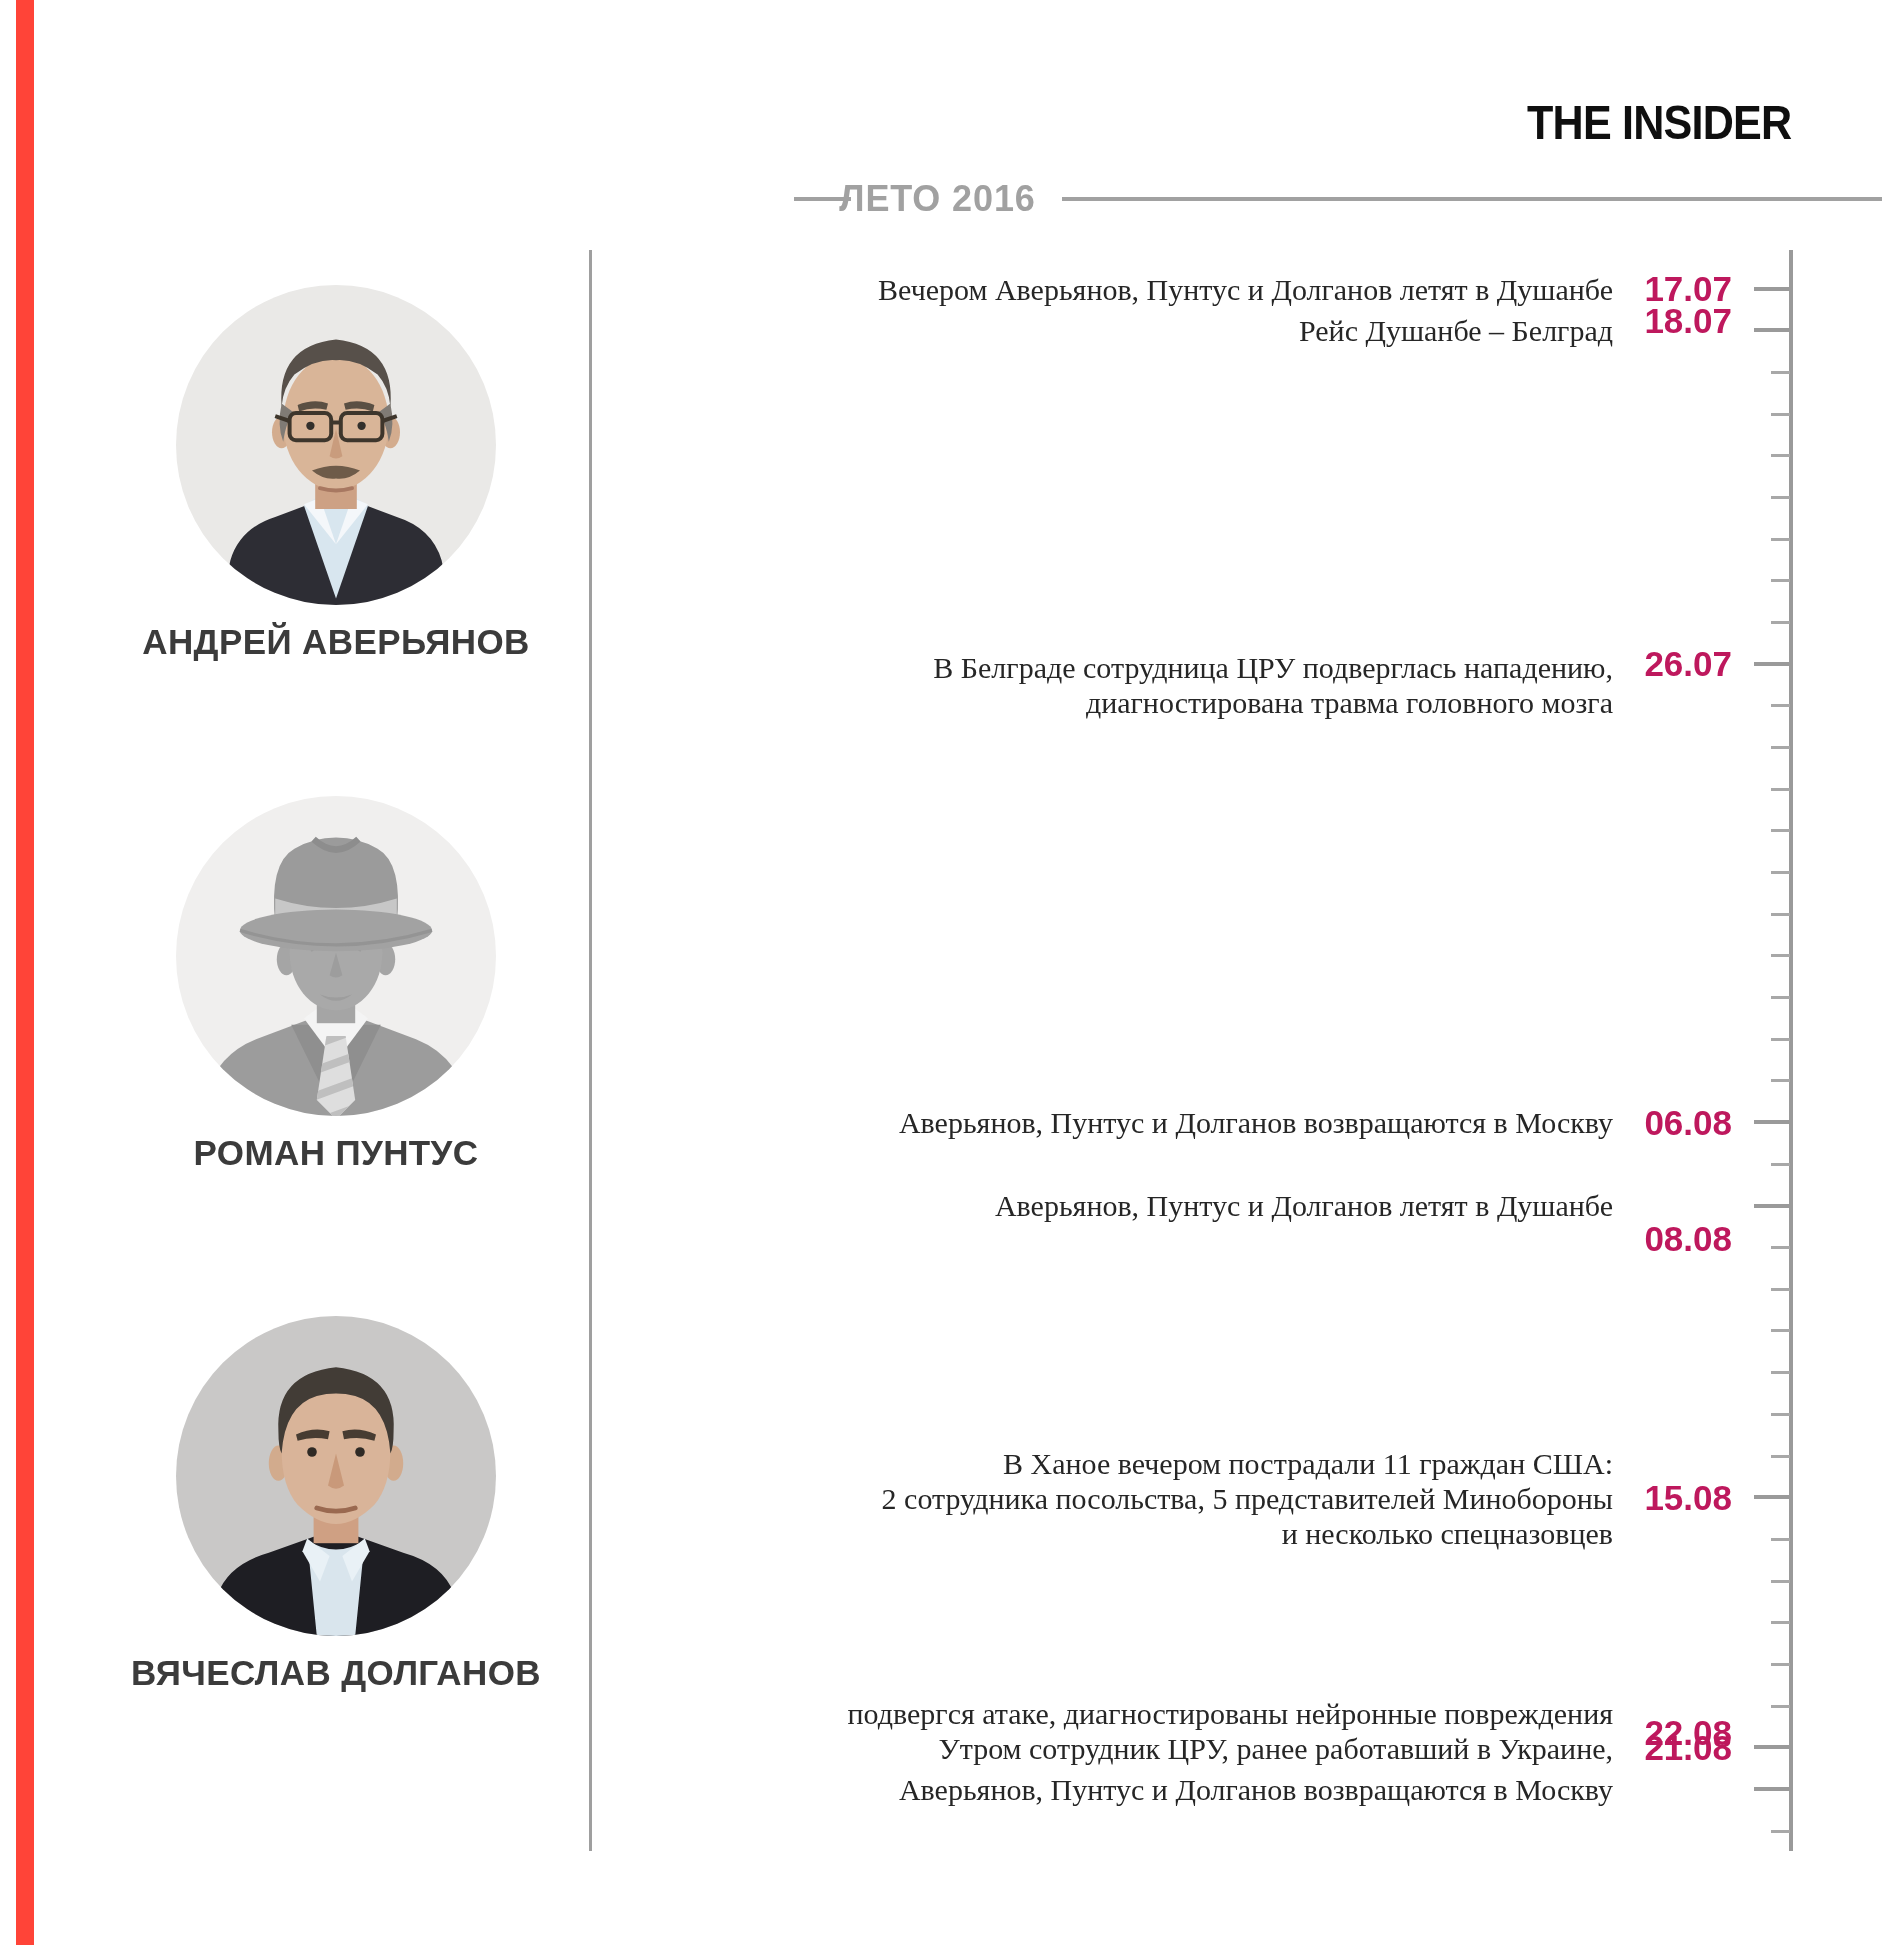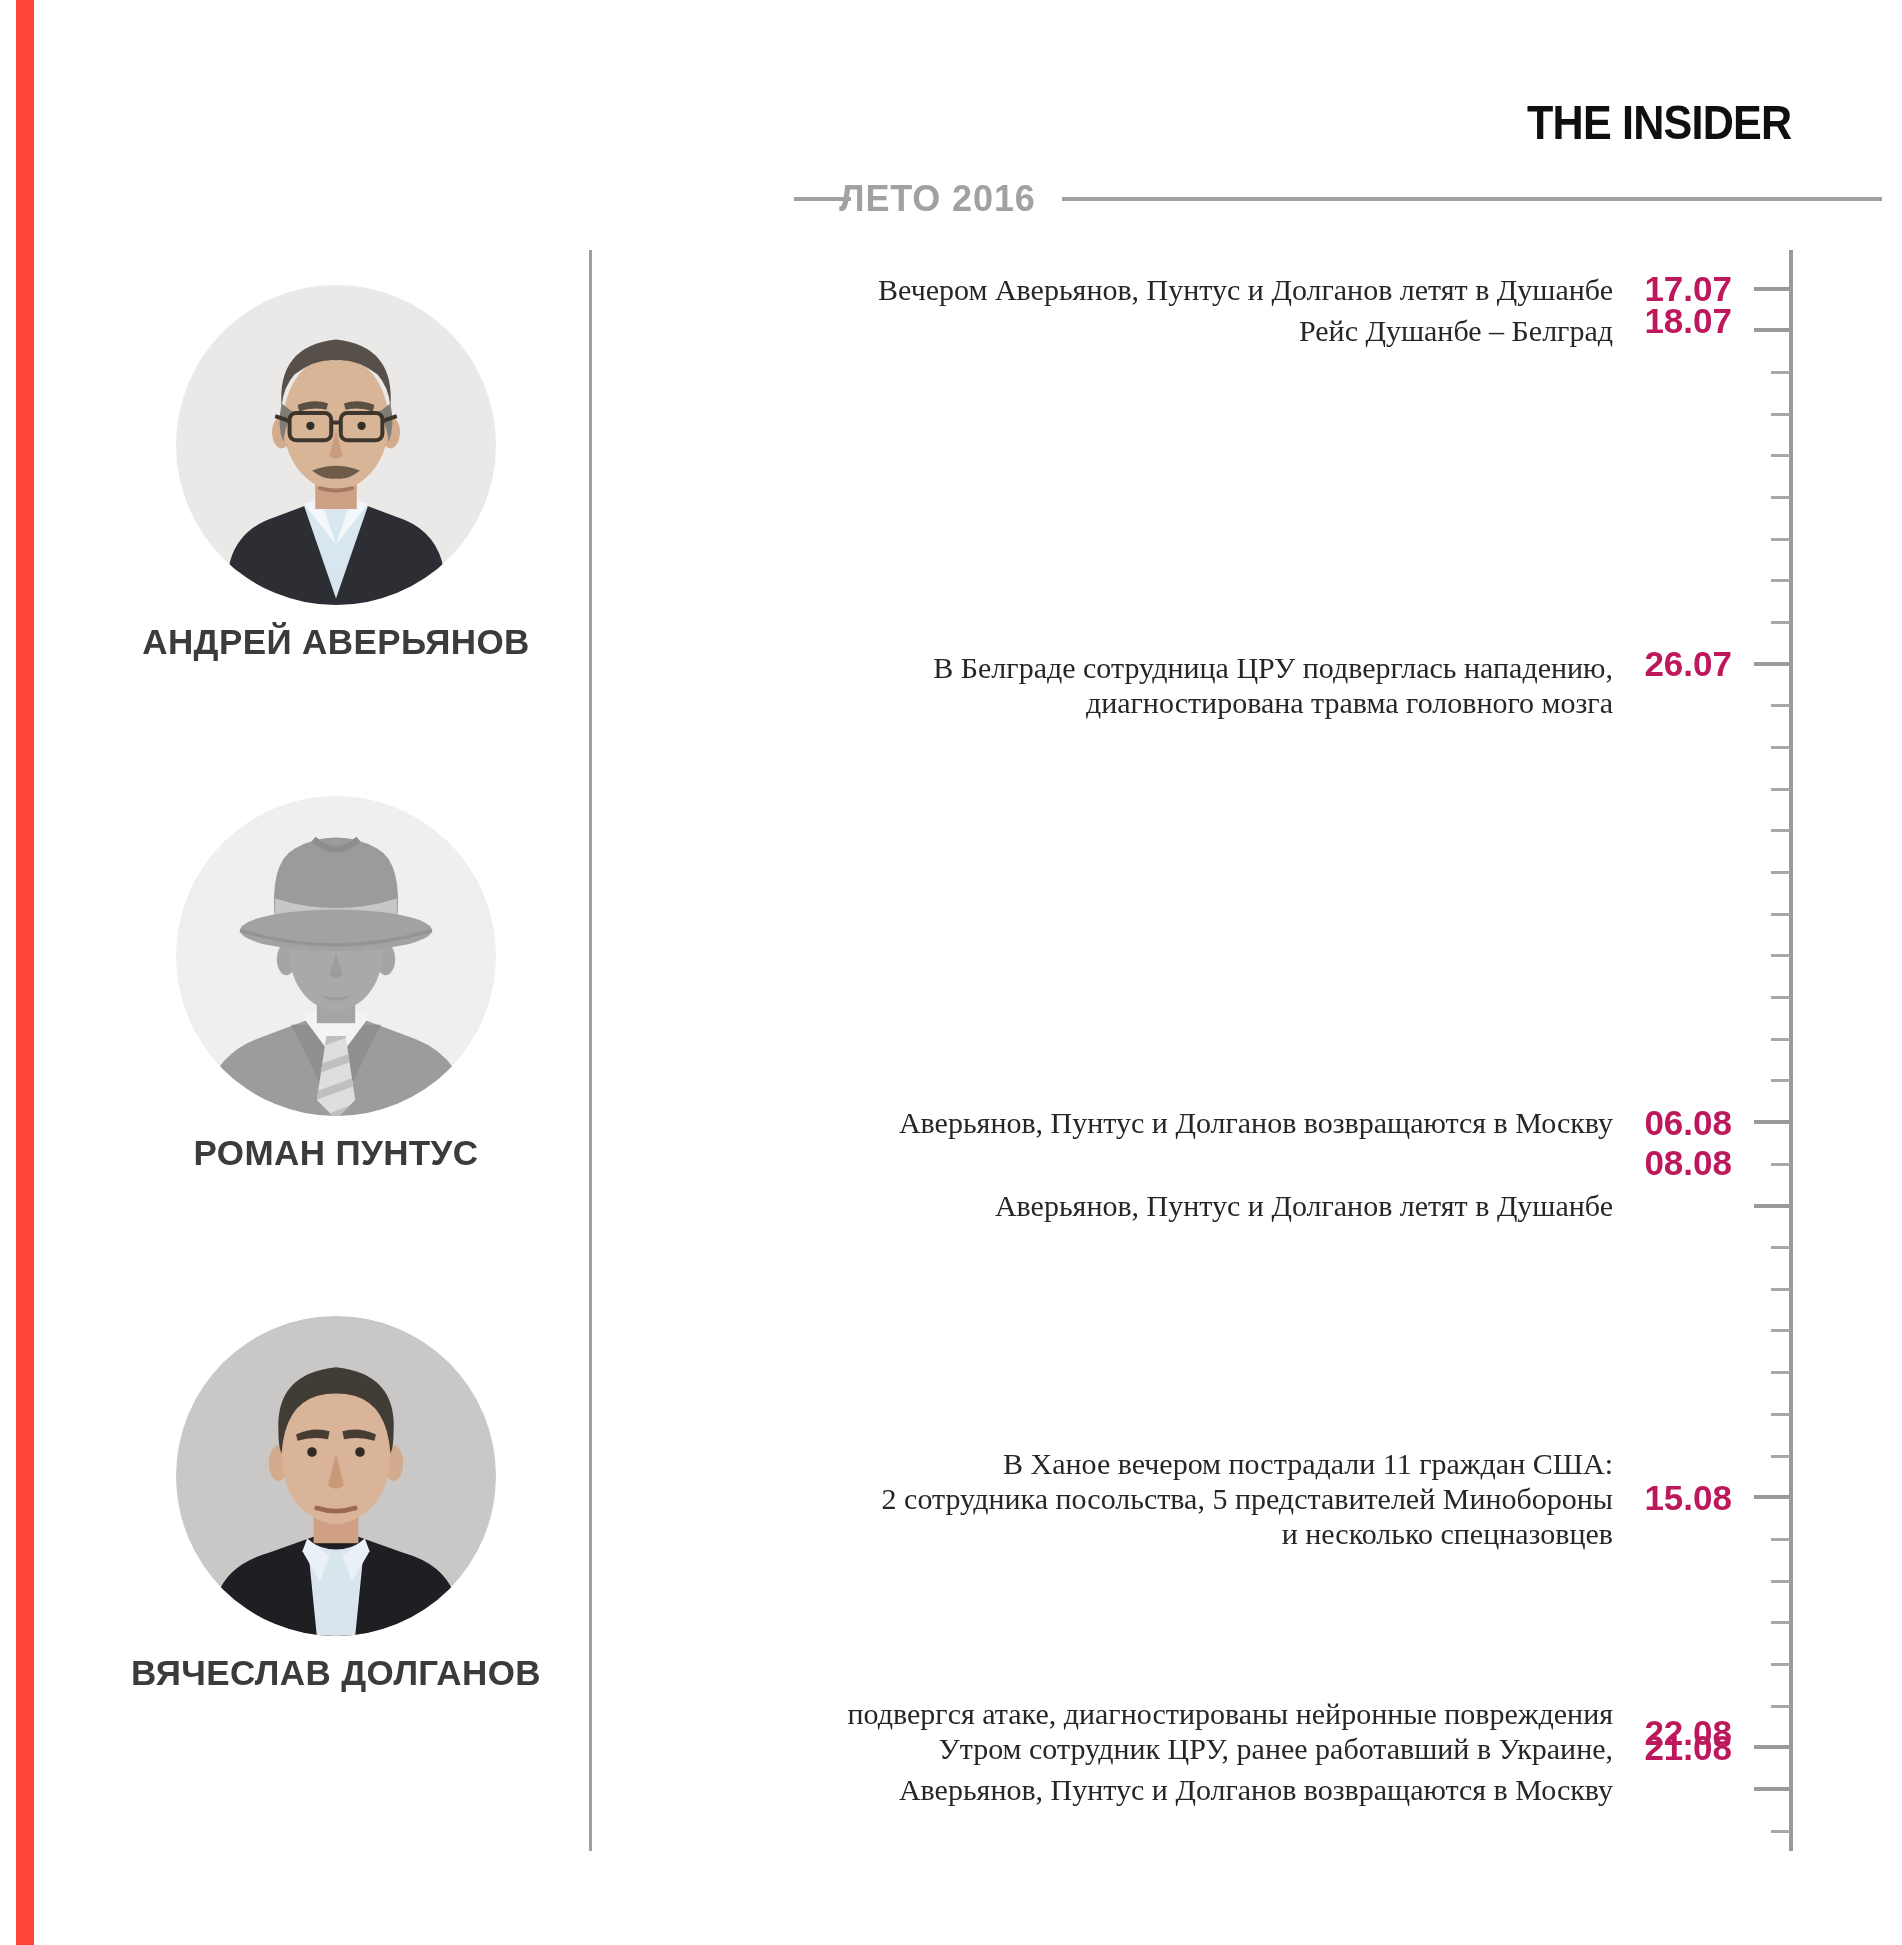--- a/index.html
+++ b/index.html
@@ -177,21 +177,21 @@
       </div>
       <div class="date-label" style="top: 643px;">26.07</div>
       <div class="event" style="top: 650px;">
         <div>В Белграде сотрудница ЦРУ подверглась нападению,</div>
         <div>диагностирована травма головного мозга</div>
       </div>
       <div class="date-label" style="top: 1102px;">06.08</div>
       <div class="event" style="top: 1105px;">
         <div>Аверьянов, Пунтус и Долганов возвращаются в Москву</div>
       </div>
-      <div class="date-label" style="top: 1142px;">08.08</div>
+      <div class="date-label" style="top: 1218px;">08.08</div>
       <div class="event" style="top: 1188px;">
         <div>Аверьянов, Пунтус и Долганов летят в Душанбе</div>
       </div>
       <div class="date-label" style="top: 1477px;">15.08</div>
       <div class="event" style="top: 1446px;">
         <div>В Ханое вечером пострадали 11 граждан США:</div>
         <div>2 сотрудника посольства, 5 представителей Минобороны</div>
         <div>и несколько спецназовцев</div>
       </div>
       <div class="date-label" style="top: 1727px;">21.08</div>

